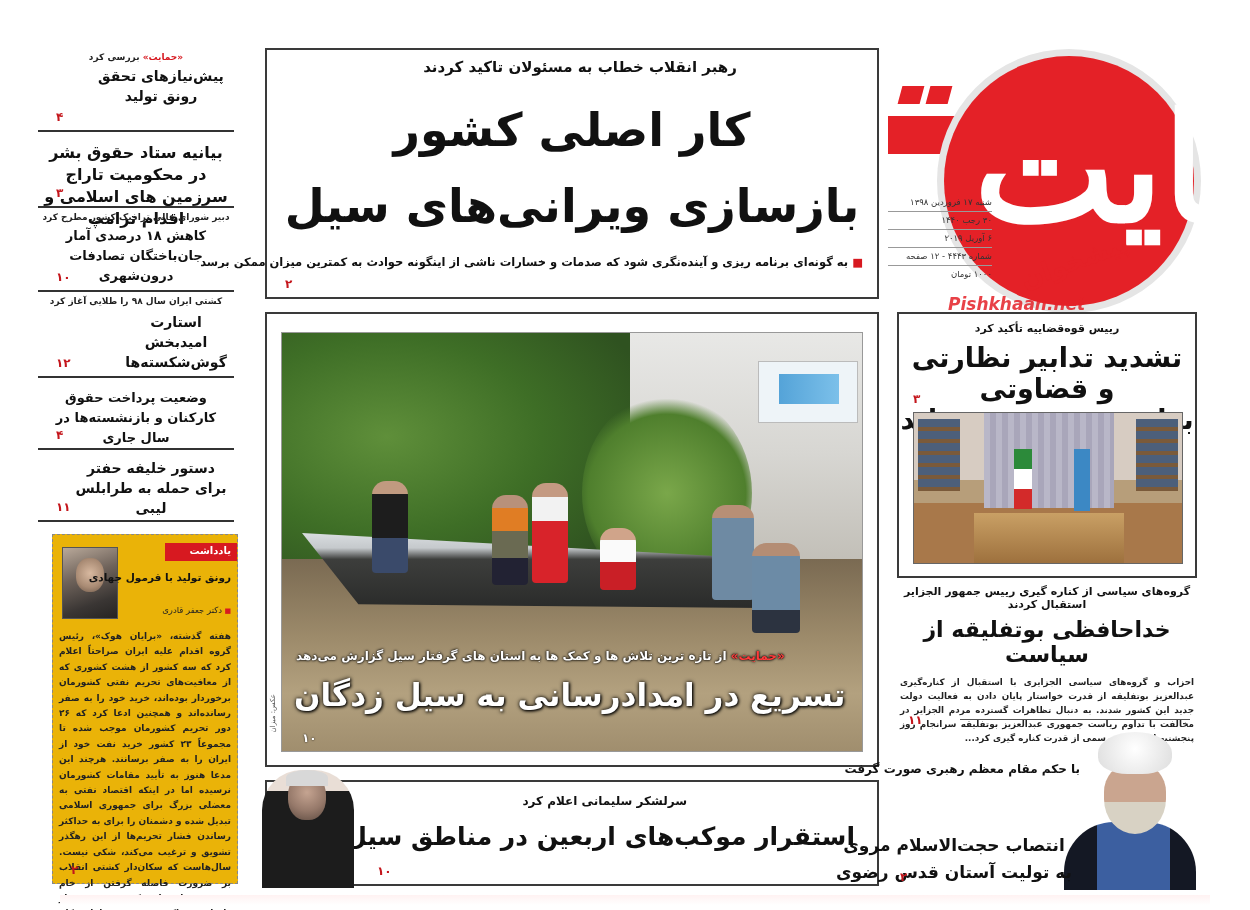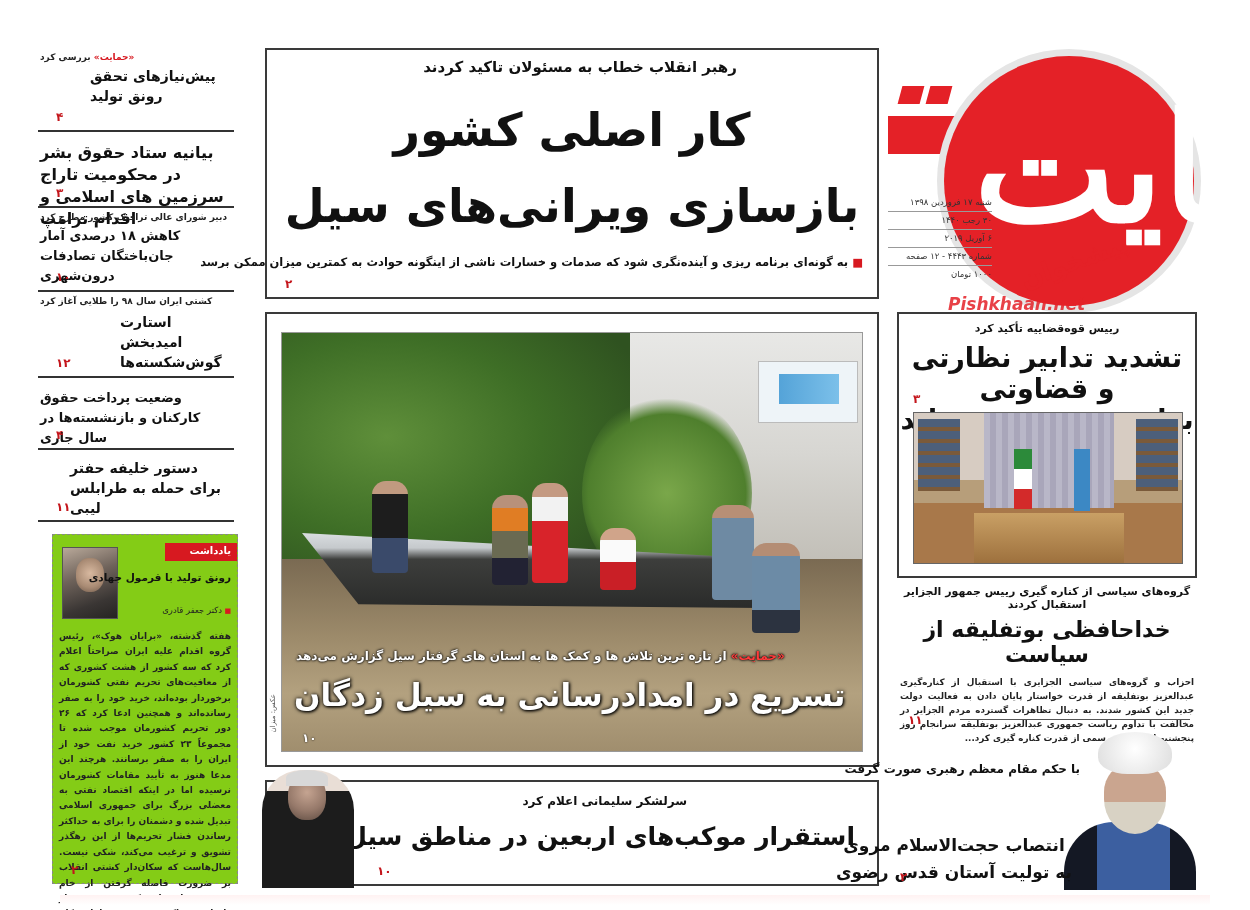--- a/index.html
+++ b/index.html
@@ -4,27 +4,27 @@
 <style>
   * { box-sizing: border-box; margin: 0; padding: 0; }
   html, body { width: 1250px; height: 910px; background: #ffffff; overflow: hidden; }
   body { position: relative; font-family: "DejaVu Sans", sans-serif; color: #111; direction: rtl; }
 
   .abs { position: absolute; }
   .num { font-family: "DejaVu Sans", sans-serif; color: #c4161c; font-size: 12px; font-weight: bold; direction: ltr; }
 
   
   .left-col { left: 38px; top: 48px; width: 196px; }
-  .brief { position: relative; border-bottom: 2px solid #333; padding: 4px 2px 8px; text-align: left; }
+  .brief { position: relative; border-bottom: 2px solid #333; padding: 4px 2px 8px; text-align: center; }
   .brief .kicker { font-size: 9px; font-weight: bold; color: #222; margin-bottom: 4px; }
   .brief .kicker .brand { color: #d71920; }
   .brief .title { font-size: 14px; font-weight: bold; line-height: 20px; color: #111; }
   .brief .pg { position: absolute; left: 18px; bottom: 6px; }
 
-  .note { left: 52px; top: 534px; width: 186px; height: 350px; border: 1px dashed #888; background: #84cc16; }
+  .note { left: 52px; top: 534px; width: 186px; height: 350px; border: 1px dashed #888; background: #eab308; }
   .note .tag { position: absolute; right: 0; top: 8px; width: 72px; height: 18px; background: #d71920; color: #fff; font-size: 10px; font-weight: bold; text-align: right; padding: 2px 6px; }
   .note .photo { position: absolute; left: 9px; top: 12px; width: 56px; height: 72px; background: linear-gradient(160deg,#b9a99a 0%,#6e625a 40%,#3a3634 75%,#262422 100%); border: 1px solid #555; }
   .note .photo::after { content: ""; position: absolute; left: 13px; top: 10px; width: 28px; height: 34px; border-radius: 45%; background: radial-gradient(circle at 50% 45%, #d8b9a0 0%, #a98b74 60%, #6d5849 100%); }
   .note .ntitle { position: absolute; right: 6px; top: 36px; font-size: 10.5px; font-weight: bold; }
   .note .author { position: absolute; right: 6px; top: 70px; font-size: 8.5px; color: #222; }
   .note .author::before { content: "■ "; color: #d71920; font-size: 7px; }
   .note .body { position: absolute; right: 6px; left: 6px; top: 94px; font-size: 9px; line-height: 15.4px; text-align: justify; font-weight: bold; color: #222; }
   .note .pg { position: absolute; left: 18px; bottom: 6px; }
 
   

